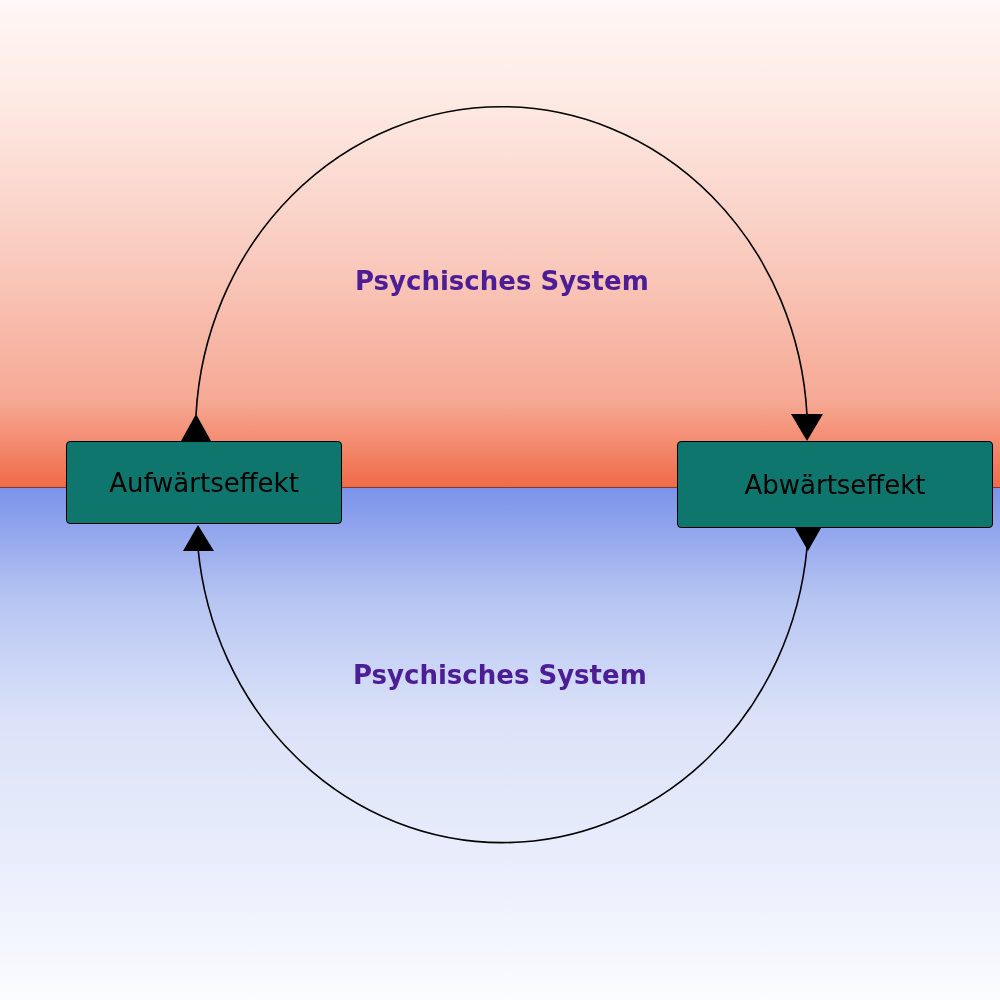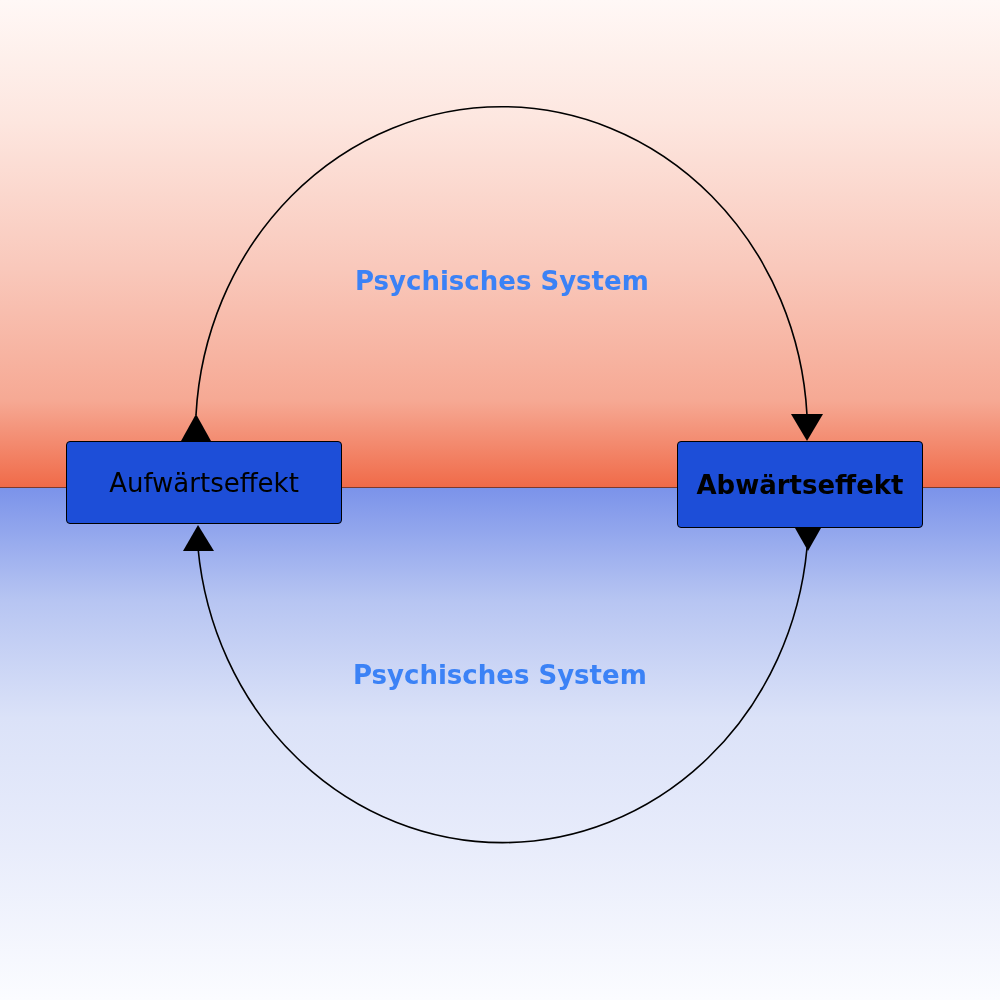--- a/index.html
+++ b/index.html
@@ -3,25 +3,25 @@
 <meta charset="utf-8">
 <style>
   html, body { margin: 0; padding: 0; }
   body { width: 1000px; height: 1000px; position: relative; overflow: hidden; font-family: "DejaVu Sans", sans-serif; }
   .bg-top { position: absolute; left: 0; top: 0; width: 1000px; height: 488px;
     background: linear-gradient(to bottom, #fff8f6 0%, #fde6df 25%, #f9c8bb 55%, #f6a994 82%, #f06a48 100%); }
   .bg-bottom { position: absolute; left: 0; top: 488px; width: 1000px; height: 512px;
     background: linear-gradient(to bottom, #7b93ea 0%, #b7c5f2 22%, #dbe2f8 45%, #e8ecfb 70%, #fbfcff 100%); }
   .divider { position: absolute; left: 0; top: 487px; width: 1000px; height: 1px; background: #7a3a30; }
   svg.diagram { position: absolute; left: 0; top: 0; }
-  .box { position: absolute; background: #1d4ed8; border: 1.5px solid #000; border-radius: 4px; box-sizing: border-box;
+  .box { position: absolute; background: #0f766e; border: 1.5px solid #000; border-radius: 4px; box-sizing: border-box;
     display: flex; align-items: center; justify-content: center; font-size: 26px; color: #000; }
   .box-up { left: 66px; top: 441px; width: 276px; height: 83px; }
-  .box-down { left: 677px; top: 441px; width: 246px; height: 87px; font-weight: bold; }
-  .label { position: absolute; font-weight: bold; font-size: 26px; color: #3b82f6; white-space: nowrap; }
+  .box-down { left: 677px; top: 441px; width: 316px; height: 87px; }
+  .label { position: absolute; font-weight: bold; font-size: 26px; color: #4c1d95; white-space: nowrap; }
   .label-psy { left: 355px; top: 266px; }
   .label-som { left: 353px; top: 660px; }
 </style>
 </head>
 <body>
 
 <div class="bg-top"></div>
 <div class="bg-bottom"></div>
 <div class="divider"></div>
 

